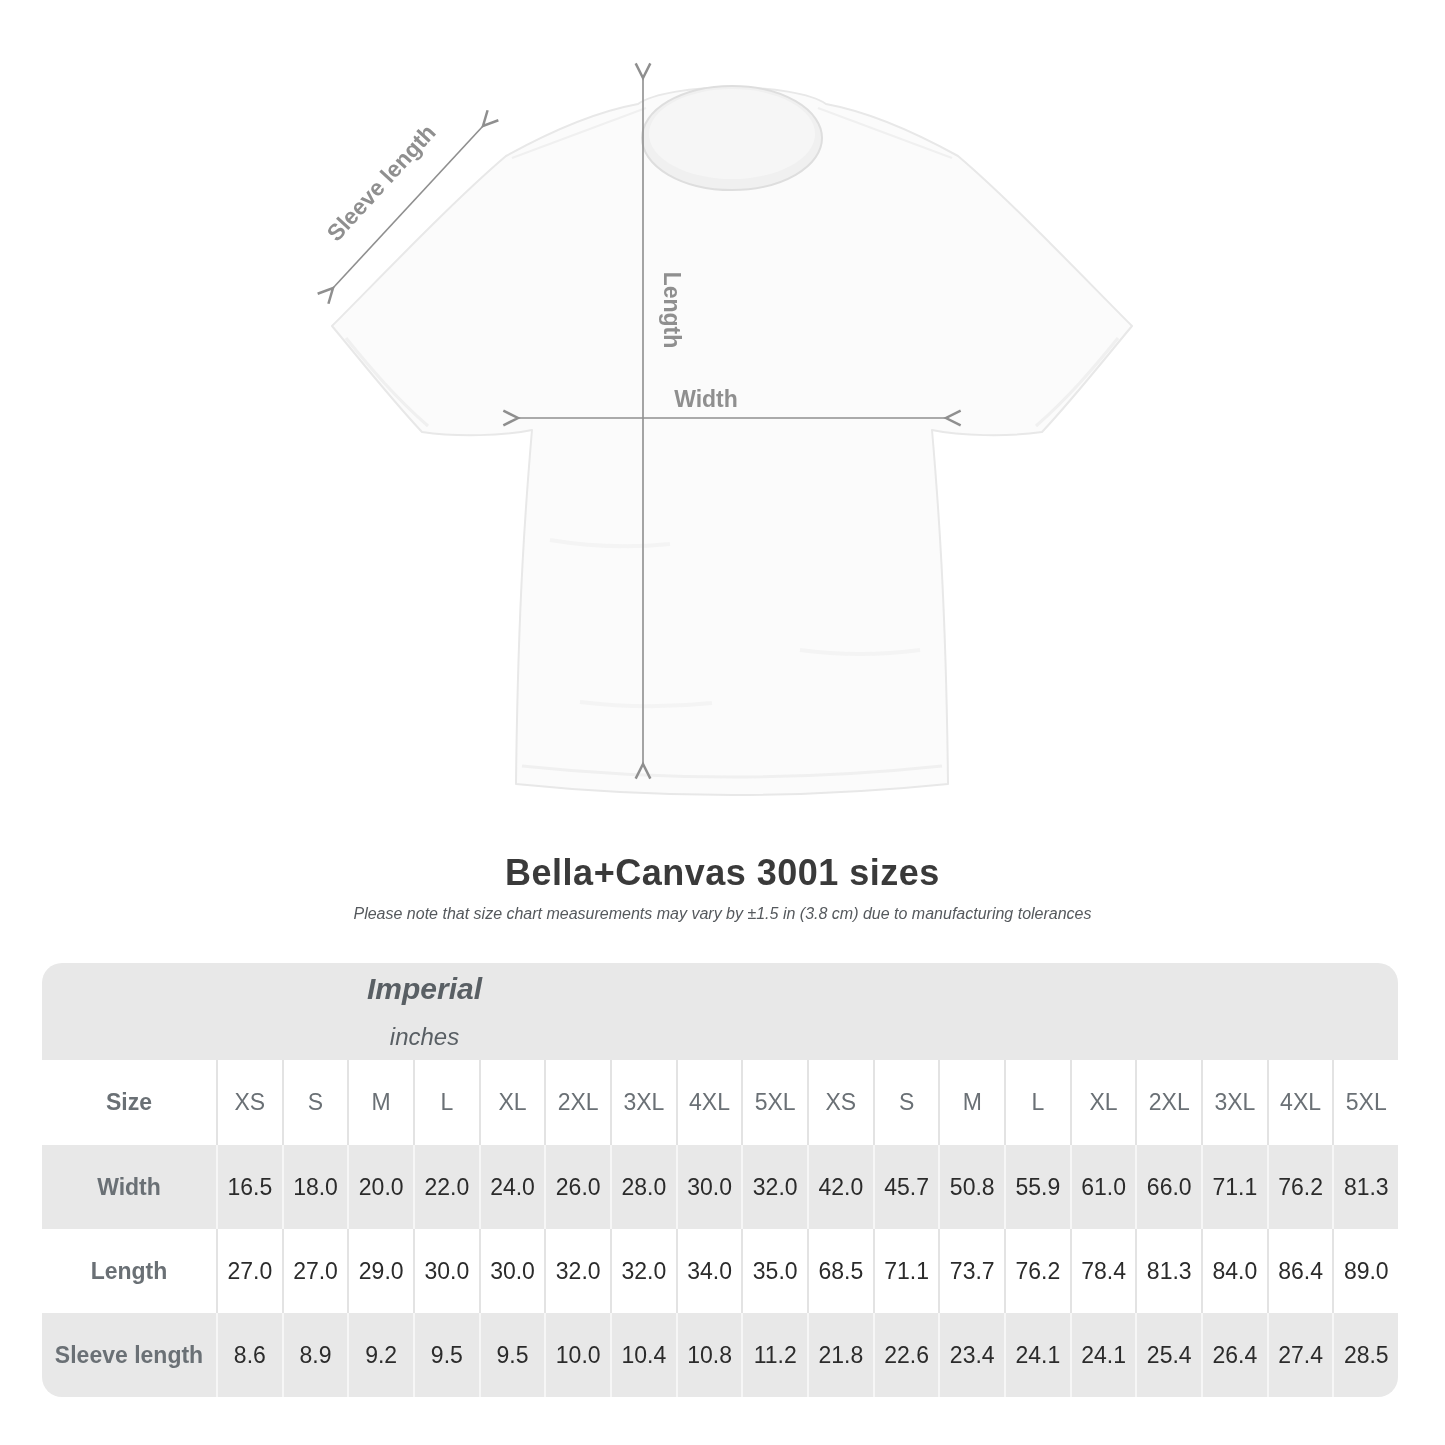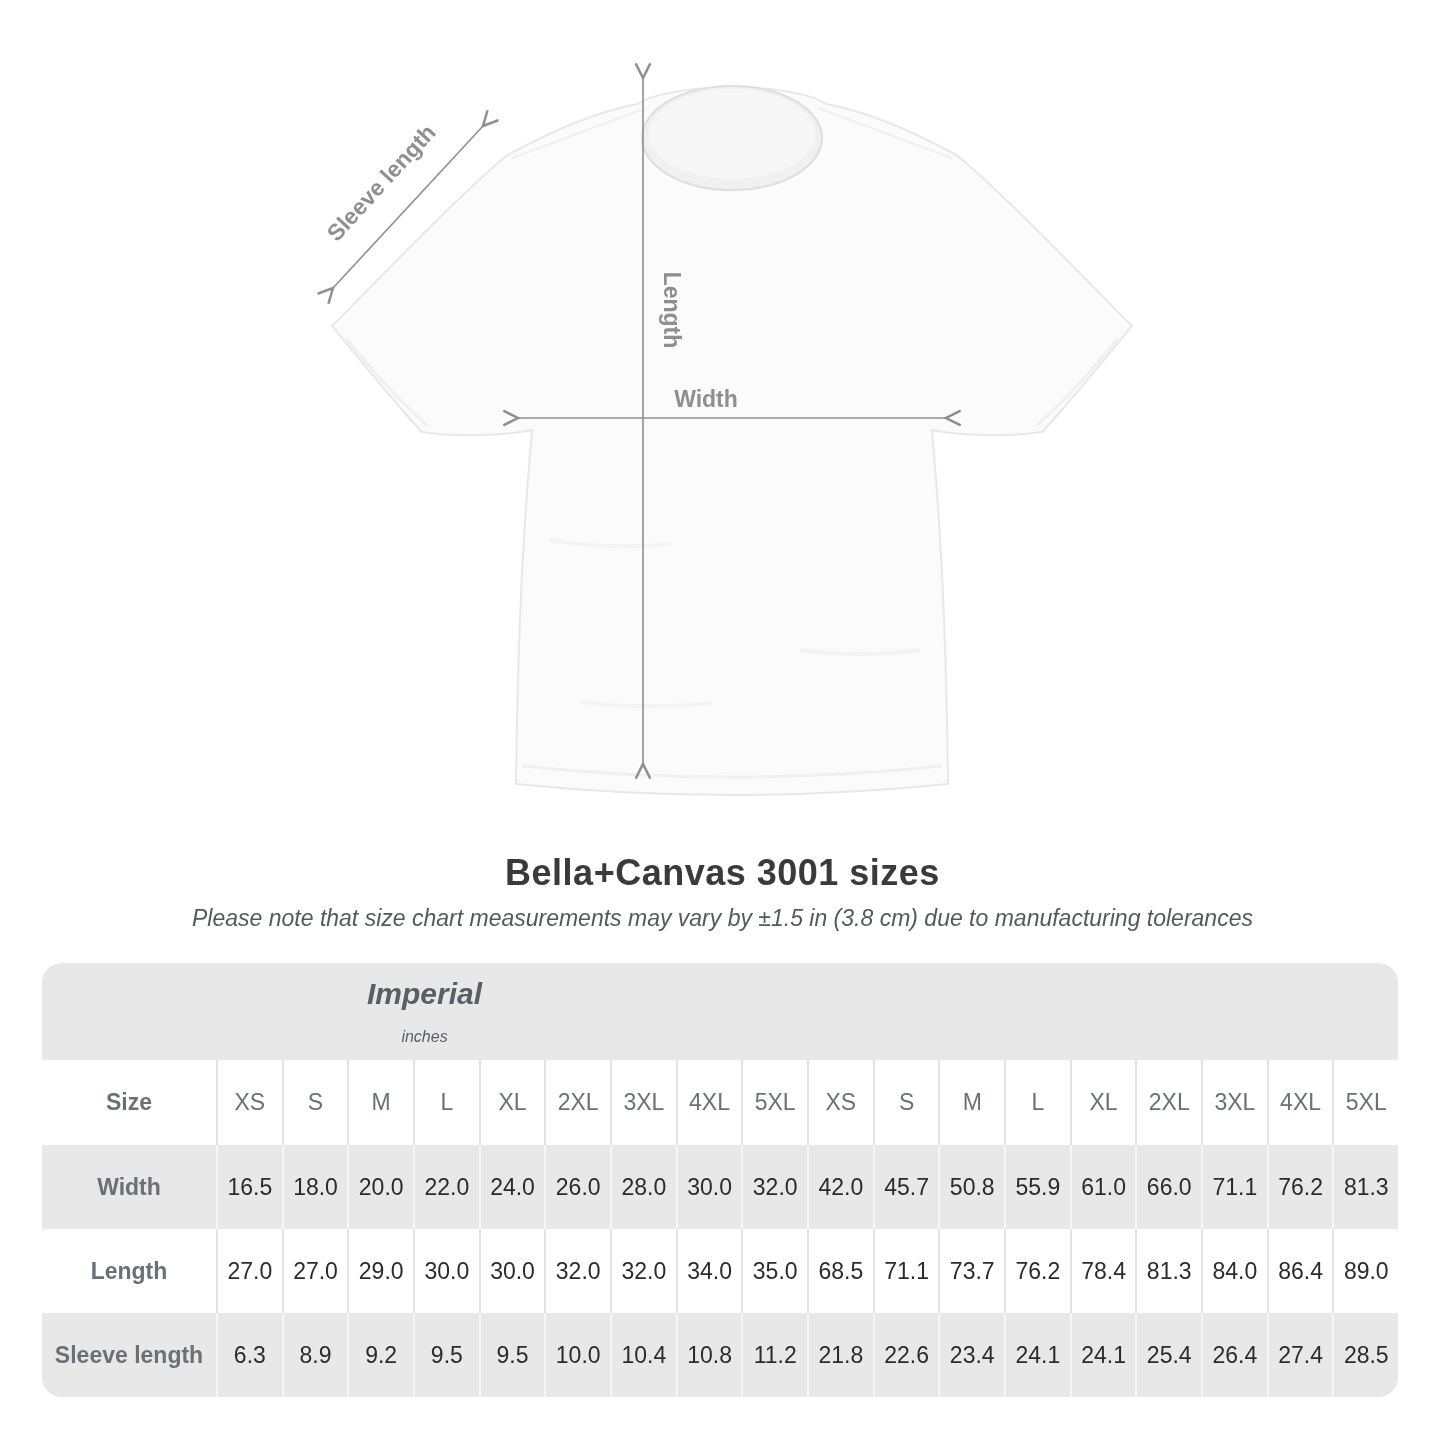--- a/index.html
+++ b/index.html
@@ -22,36 +22,36 @@
   .fig-label{
     font-family:"Liberation Sans", sans-serif;
     font-weight:bold;font-size:23px;fill:var(--arrow-gray);
   }
   .page-title{
     position:absolute;top:852px;left:0;width:100%;text-align:center;
     font-size:36px;font-weight:bold;color:var(--title-text);letter-spacing:.5px;
   }
   .page-subtitle{
     position:absolute;top:905px;left:0;width:100%;text-align:center;
-    font-size:23px;font-style:italic;color:var(--subtitle-text);
+    font-size:16px;font-style:italic;color:var(--subtitle-text);
   }
   .size-table{
     position:absolute;left:42px;top:963px;width:1356px;
   }
   .band{
     display:flex;height:97px;background:var(--band-gray);
     border-radius:20px 20px 0 0;
   }
   .band-half{
     display:flex;flex-direction:column;align-items:center;justify-content:center;gap:17px;
   }
   .band-left{width:765px;}
   .band-right{flex:1;}
   .unit-title{font-size:30px;font-weight:bold;font-style:italic;color:#595f64;}
-  .unit-sub{font-size:16px;font-style:italic;color:#595f64;}
+  .unit-sub{font-size:24px;font-style:italic;color:#595f64;}
   .row{display:flex;height:84px;}
   .row.header{height:85px;background:#ffffff;}
   .row.white{background:#ffffff;}
   .row.gray{background:var(--band-gray);}
   .row.last{border-radius:0 0 20px 20px;overflow:hidden;}
   .cell-label{
     width:174px;display:flex;align-items:center;justify-content:center;
     font-weight:bold;font-size:23px;color:var(--header-text);white-space:nowrap;
   }
   .cell{
@@ -178,21 +178,21 @@
       <div class="cell">73.7</div>
       <div class="cell">76.2</div>
       <div class="cell">78.4</div>
       <div class="cell">81.3</div>
       <div class="cell">84.0</div>
       <div class="cell">86.4</div>
       <div class="cell">89.0</div>
     </div>
     <div class="row gray last">
       <div class="cell-label">Sleeve length</div>
-      <div class="cell">6.3</div>
+      <div class="cell">8.6</div>
       <div class="cell">8.9</div>
       <div class="cell">9.2</div>
       <div class="cell">9.5</div>
       <div class="cell">9.5</div>
       <div class="cell">10.0</div>
       <div class="cell">10.4</div>
       <div class="cell">10.8</div>
       <div class="cell">11.2</div>
       <div class="cell">21.8</div>
       <div class="cell">22.6</div>

